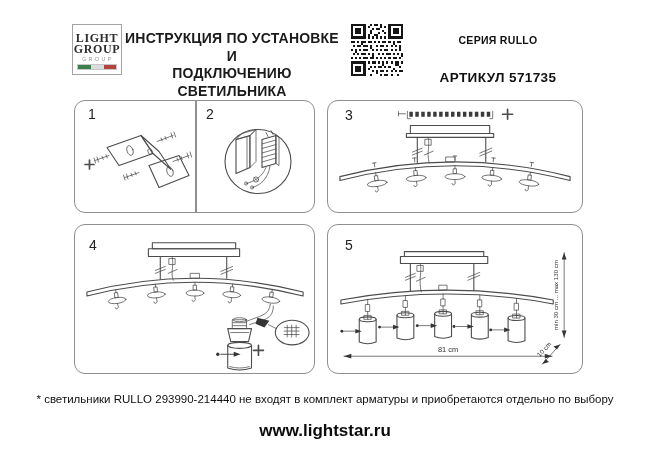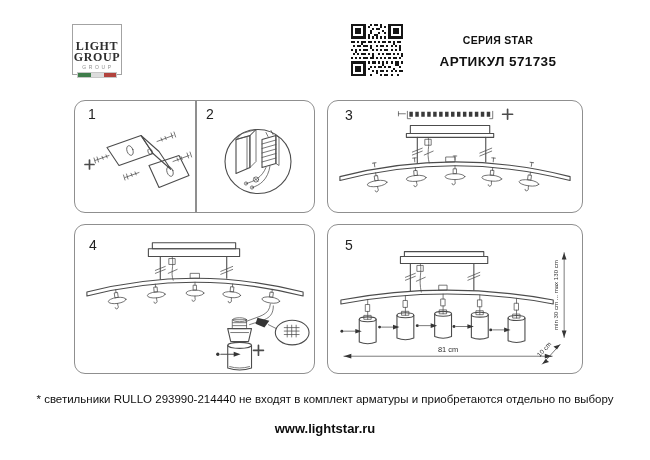--- a/index.html
+++ b/index.html
@@ -1,35 +1,35 @@
 <!DOCTYPE html>
 <html><head>
 <meta charset="utf-8">
 <style>
   html,body{margin:0;padding:0;background:#fff;}
   body{width:650px;height:460px;font-family:"Liberation Sans",sans-serif;color:#1c1c1c;}
   .page{position:relative;width:650px;height:460px;background:#fff;overflow:hidden;}
 
   
   .logo{position:absolute;left:72px;top:24px;width:50px;height:51px;border:1px solid #a3a3a3;
-        box-sizing:border-box;text-align:center;padding-top:16px;background:#fff;}
+        box-sizing:border-box;text-align:center;padding-top:8px;background:#fff;}
   .logo-word{font-family:"Liberation Serif",serif;font-weight:700;font-size:12px;line-height:11px;
         letter-spacing:.6px;color:#2e2e2e;}
   .logo-group{font-size:5px;letter-spacing:2.6px;color:#8f8f8f;margin-top:1px;padding-left:2px;}
   .flag{display:flex;width:38px;height:4px;margin:3px auto 0;outline:1px solid #c7c7c7;}
   .flag .fg{flex:1.1;}
   .flag .fw{flex:1;}
   .flag .fr{flex:1;}
 
   .title{position:absolute;left:120px;top:30px;width:224px;text-align:center;font-weight:700;
         font-size:14px;line-height:17.5px;letter-spacing:.2px;color:#1a1a1a;text-transform:uppercase;}
   .qr{position:absolute;left:351px;top:24px;width:52px;height:52px;}
   .series-block{position:absolute;left:418px;top:34px;width:160px;text-align:center;}
   .series{font-size:10.5px;font-weight:700;letter-spacing:.3px;color:#111;}
-  .article{font-size:13.5px;font-weight:700;letter-spacing:.4px;color:#111;margin-top:8px;}
+  .article{font-size:13.5px;font-weight:700;letter-spacing:.4px;color:#111;margin-top:24px;}
 
   
   .panel{position:absolute;border:1.5px solid #8f8f8f;border-radius:11px;box-sizing:border-box;background:#fff;}
   #panel-a{left:74px;top:100px;width:241px;height:113px;}
   #panel-3{left:327px;top:100px;width:256px;height:113px;}
   #panel-4{left:74px;top:224px;width:241px;height:150px;}
   #panel-5{left:327px;top:224px;width:256px;height:150px;}
   .divider{position:absolute;left:120px;top:0;width:1.5px;height:100%;background:#8f8f8f;}
   .num{position:absolute;font-size:14px;color:#222;}
   .n1{left:13px;top:5px;} .n2{left:131px;top:5px;} .n3{left:17px;top:6px;}
@@ -40,56 +40,60 @@
   .half-r{left:121px;width:119px;}
 
   .ln{stroke:#4c4c4c;fill:none;stroke-width:1.1;stroke-linecap:round;stroke-linejoin:round;}
   .thin{stroke-width:.75;}
   .bold{stroke-width:1.7;}
   .dk{fill:#353535;stroke:none;}
   text{font-family:"Liberation Sans",sans-serif;fill:#2f2f2f;}
 
   
   .footnote{position:absolute;left:0;top:393px;width:100%;text-align:center;font-size:11.5px;color:#101010;}
-  .url{position:absolute;left:0;top:421px;width:100%;text-align:center;font-size:13px;font-weight:700;color:#0c0c0c;}
+  .url{position:absolute;left:0;top:421px;width:100%;text-align:center;font-size:17px;font-weight:700;color:#0c0c0c;}
 </style>
 </head>
 <body>
 
 <div class="page">
 
   <div class="logo">
     <div class="logo-word">LIGHT</div>
     <div class="logo-word">GROUP</div>
     <div class="logo-group">GROUP</div>
     <div class="flag">
       <span class="fg" style="background:#3f7d4b"></span>
         <span class="fw" style="background:#dcdcdc"></span>
         <span class="fr" style="background:#b2433d"></span>
     </div>
   </div>
 
+  <div class="title">
+    <div>ИНСТРУКЦИЯ ПО УСТАНОВКЕ И</div>
+    <div>ПОДКЛЮЧЕНИЮ СВЕТИЛЬНИКА</div>
+  </div>
 
   <svg class="qr" viewBox="0 0 25 25" shape-rendering="crispEdges">
     <path fill="#151515" fill-rule="evenodd" d="M0,0h7v7h-7zM1,1h5v5h-5zM2,2h3v3h-3z M18,0h7v7h-7zM19,1h5v5h-5zM20,2h3v3h-3z M0,18h7v7h-7zM1,19h5v5h-5zM2,20h3v3h-3z"></path>
     <path fill="#151515" d="M8,6h1v1h-1zM10,6h1v1h-1zM12,6h1v1h-1zM14,6h1v1h-1zM16,6h1v1h-1zM6,8h1v1h-1zM6,10h1v1h-1zM6,12h1v1h-1zM6,14h1v1h-1zM6,16h1v1h-1z
       M9,0h1v1h-1zM11,0h2v1h-2zM14,0h1v2h-1zM16,1h1v1h-1zM8,1h1v1h-1zM10,2h1v1h-1zM12,2h2v1h-2zM15,3h1v1h-1zM9,3h1v2h-1zM13,4h1v1h-1zM16,4h1v1h-1zM11,5h2v1h-2zM8,5h1v1h-1z
       M0,8h2v1h-2zM3,8h1v1h-1zM5,8h1v2h-1zM8,8h2v1h-2zM11,8h1v1h-1zM13,8h1v1h-1zM15,8h2v1h-2zM18,8h1v1h-1zM20,8h1v2h-1zM22,8h2v1h-2z
       M1,10h1v1h-1zM3,10h2v1h-2zM7,10h1v1h-1zM9,10h1v2h-1zM12,10h1v1h-1zM14,10h2v1h-2zM17,10h1v1h-1zM19,10h1v1h-1zM21,10h1v1h-1zM23,10h1v2h-1z
       M0,12h1v1h-1zM2,12h1v2h-1zM4,12h1v1h-1zM6,12h2v1h-2zM10,12h1v1h-1zM12,12h1v1h-1zM14,12h1v1h-1zM16,12h2v1h-2zM19,12h1v1h-1zM21,12h1v1h-1zM23,12h1v1h-1z
       M1,14h1v1h-1zM3,14h1v1h-1zM5,14h2v1h-2zM8,14h1v1h-1zM10,14h1v2h-1zM13,14h1v1h-1zM15,14h1v1h-1zM17,14h2v1h-2zM20,14h1v1h-1zM22,14h1v1h-1zM24,14h1v2h-1z
       M0,16h1v1h-1zM2,16h1v1h-1zM4,16h1v1h-1zM7,16h1v1h-1zM9,16h2v1h-2zM12,16h1v1h-1zM14,16h1v1h-1zM16,16h1v1h-1zM18,16h1v1h-1zM20,16h2v1h-2zM23,16h1v1h-1z
       M8,18h1v1h-1zM10,18h2v1h-2zM13,18h1v1h-1zM15,18h1v2h-1zM17,18h1v1h-1zM19,18h1v1h-1zM21,18h2v2h-2zM24,18h1v1h-1z
       M9,20h1v1h-1zM11,20h1v1h-1zM13,20h2v1h-2zM16,20h1v1h-1zM18,20h1v1h-1zM20,21h1v1h-1zM23,20h1v1h-1zM8,21h1v1h-1z
       M10,22h1v1h-1zM12,22h1v2h-1zM14,22h2v1h-2zM17,22h1v1h-1zM19,22h1v1h-1zM21,22h1v1h-1zM23,22h2v1h-2z
       M9,24h1v1h-1zM14,24h1v1h-1zM16,24h2v1h-2zM19,24h1v1h-1zM22,24h1v1h-1z"></path>
   </svg>
 
   <div class="series-block">
-    <div class="series">СЕРИЯ STAR</div>
+    <div class="series">СЕРИЯ RULLO</div>
     <div class="article">АРТИКУЛ 571735</div>
   </div>
 
   <section class="panel" id="panel-a">
     <div class="divider"></div>
     <span class="num n1">1</span>
     <span class="num n2">2</span>
 
     <svg class="half-l" viewBox="0 0 120 110">
 

